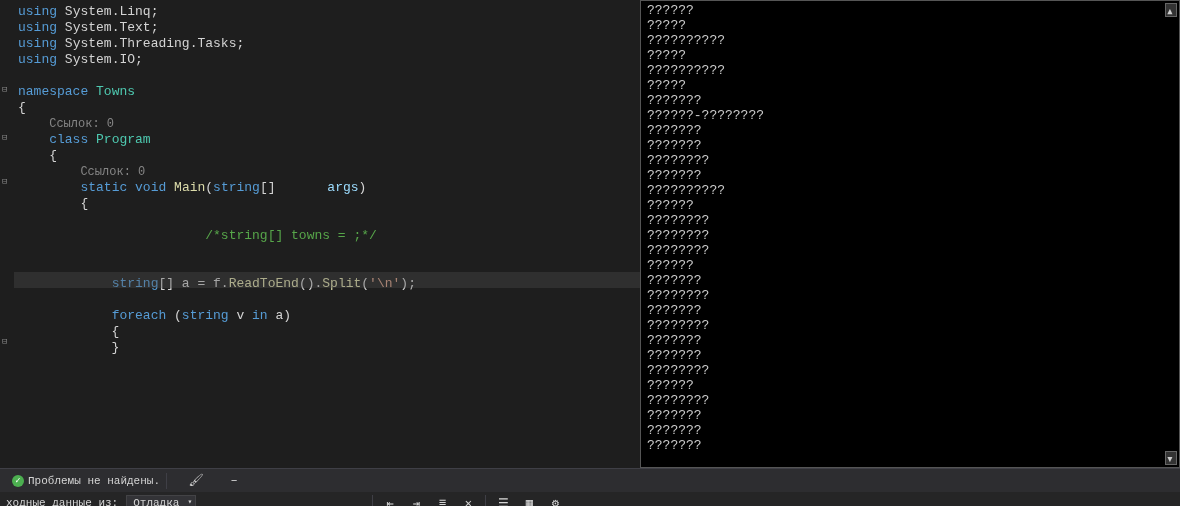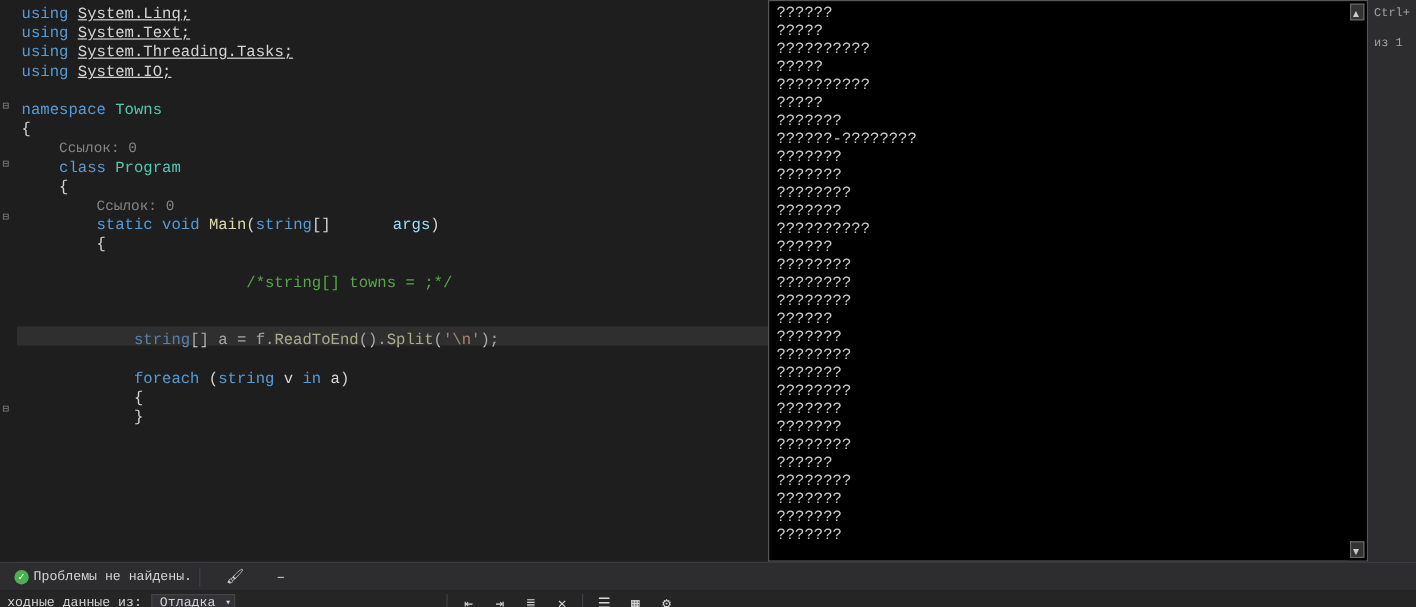--- a/index.html
+++ b/index.html
@@ -48,21 +48,21 @@
   .highlight-line {
     position: absolute;
     left: 0;
     right: 0;
     height: 16px;
     background: rgba(80,80,80,0.35);
     top: 272px;
   }
   .kw { color: #569cd6; }
   .type { color: #4ec9b0; }
-  .ident { color: #d4d4d4; text-decoration: underline; }
+  .ident { color: #d4d4d4; }
   .str { color: #d69d85; }
   .num { color: #b5cea8; }
   .comment { color: #57a64a; }
   .method { color: #dcdcaa; }
   .param { color: #9cdcfe; margin-left: 44px; }
   .refcount { color: #858585; font-size: 12px; }
   .console-pane {
     flex: 1;
     background: #000;
     color: #ccc;
@@ -242,25 +242,20 @@
         <div class="console-line">???????</div>
         <div class="console-line">???????</div>
         <div class="console-line">???????</div>
       </div>
     <div class="console-scroll">
       <div class="scroll-thumb">▴</div>
       <div class="scroll-thumb2">▾</div>
     </div>
   </div>
 
-  <div class="right-strip">
-    <div class="right-item">Ctrl+</div>
-    <div style="height:8px;"></div>
-    <div class="right-item">из 1</div>
-  </div>
 </div>
 
 <div class="status-bar1">
   <div class="status-ok">
     <span class="check-icon">✓</span>
     <span>Проблемы не найдены.</span>
   </div>
   <div class="sep"></div>
   <div class="tool-icon" style="margin-left:20px;">🖌</div>
   <div class="tool-icon" style="margin-left:20px;">–</div>

